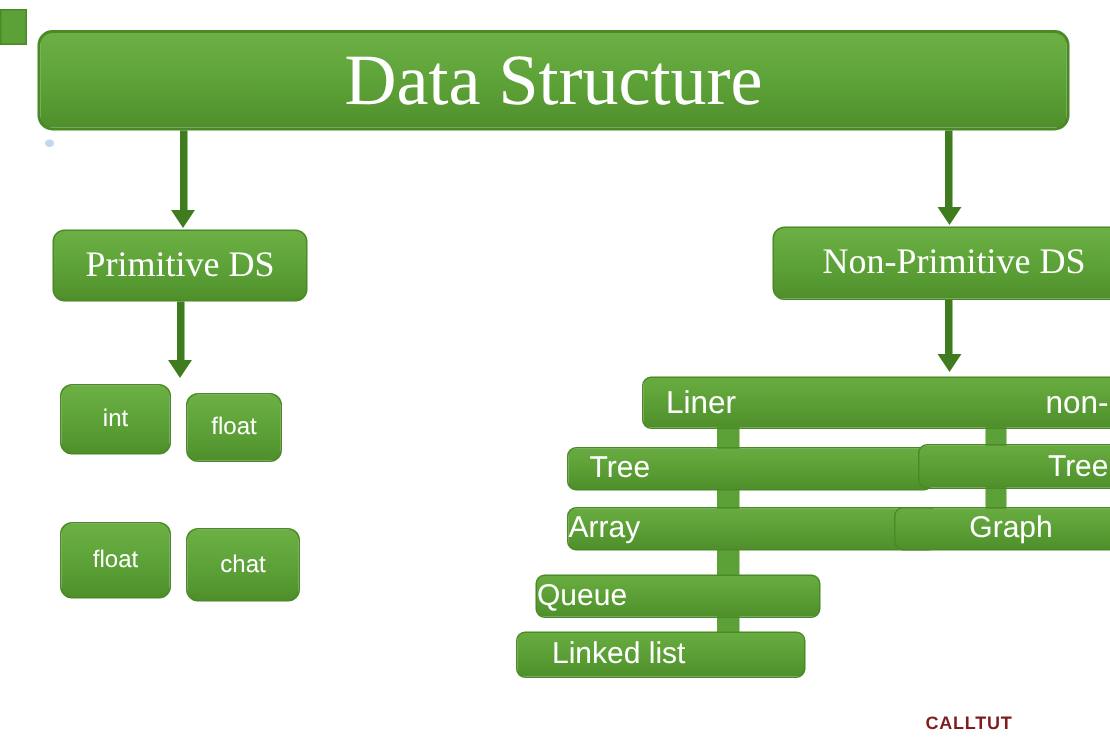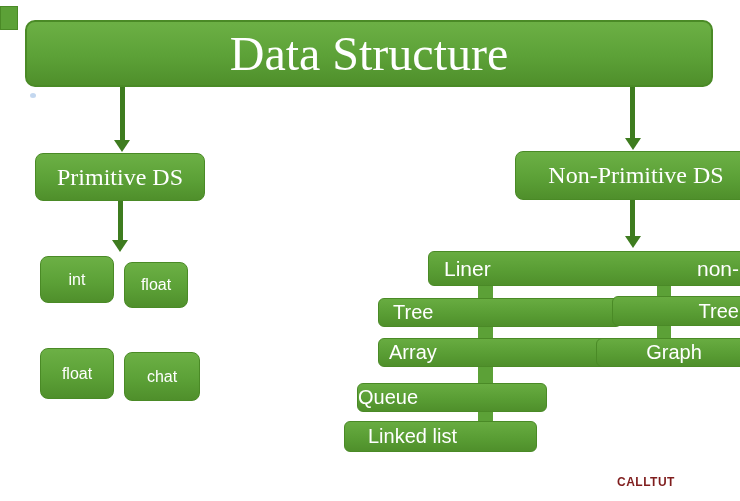--- a/index.html
+++ b/index.html
@@ -139,21 +139,21 @@
   <div class="connector" style="left:657px; top:284px; width:14px; height:56px;"></div>
 
   <div class="bar" style="left:428px; top:251px; width:328px; height:35px; justify-content:space-between; padding:0 16px 0 15px; font-size:21px;">
     <span>Liner</span>
     <span>non-</span>
   </div>
 
   <div class="bar" style="left:378px; top:298px; width:244px; height:29px; padding-left:14px;">
     <span>Tree</span>
   </div>
-  <div class="bar" style="left:378px; top:338px; width:247px; height:29px; padding-left:10px;">
+  <div class="bar" style="left:378px; top:338px; width:247px; height:29px; padding-left:0;">
     <span>Array</span>
   </div>
   <div class="bar" style="left:357px; top:383px; width:190px; height:29px; ">
     <span>Queue</span>
   </div>
   <div class="bar" style="left:344px; top:421px; width:193px; height:31px; padding-left:23px;">
     <span>Linked list</span>
   </div>
 
   <div class="bar" style="left:612px; top:296px; width:140px; height:30px; justify-content:flex-end; padding-right:12px;">

